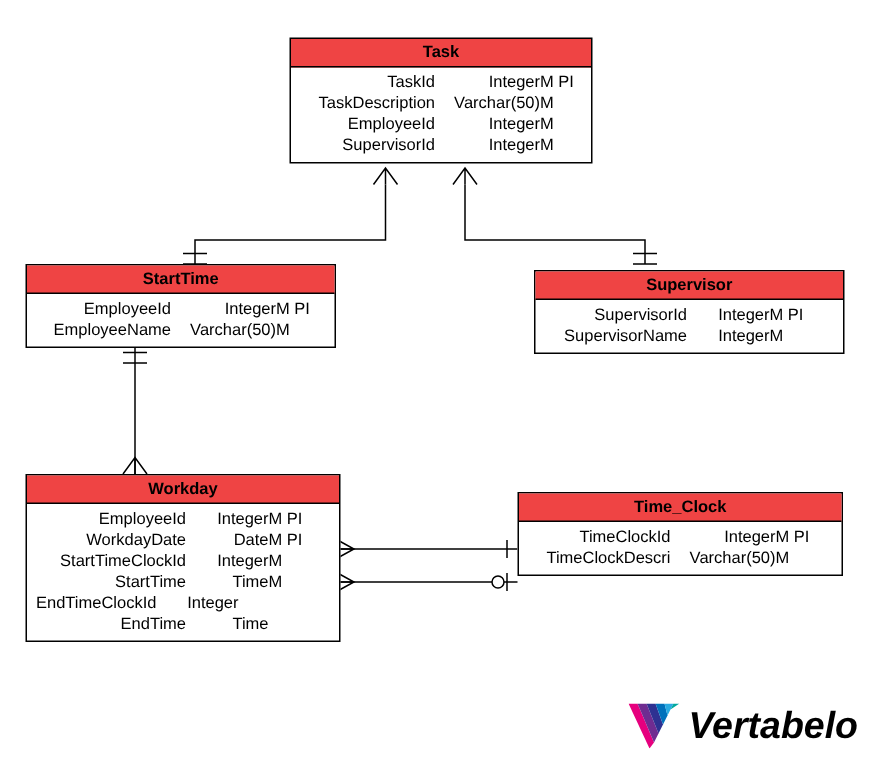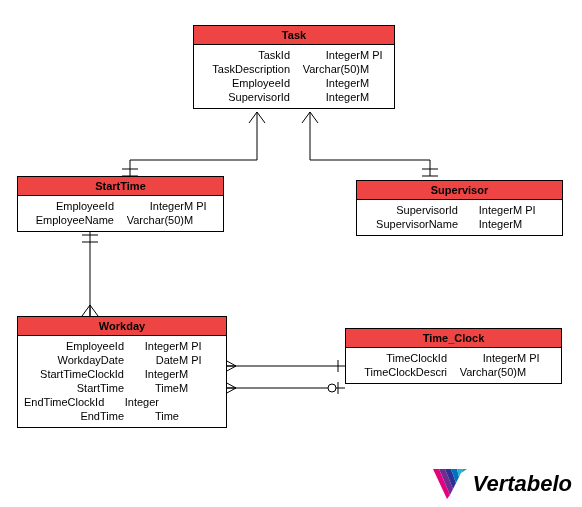--- a/index.html
+++ b/index.html
@@ -42,21 +42,21 @@
   }
   .logo {
     position: absolute;
     right: 10px;
     bottom: 8px;
     display: flex;
     align-items: center;
     gap: 6px;
   }
   .logo-text {
-    font-size: 22px;
+    font-size: 25px;
     font-weight: bold;
     font-style: italic;
     font-family: "Segoe UI", Arial, sans-serif;
   }
 </style>
 </head>
 <body>
 
 <svg class="lines">
   <g stroke="#000" stroke-width="1" fill="none">

